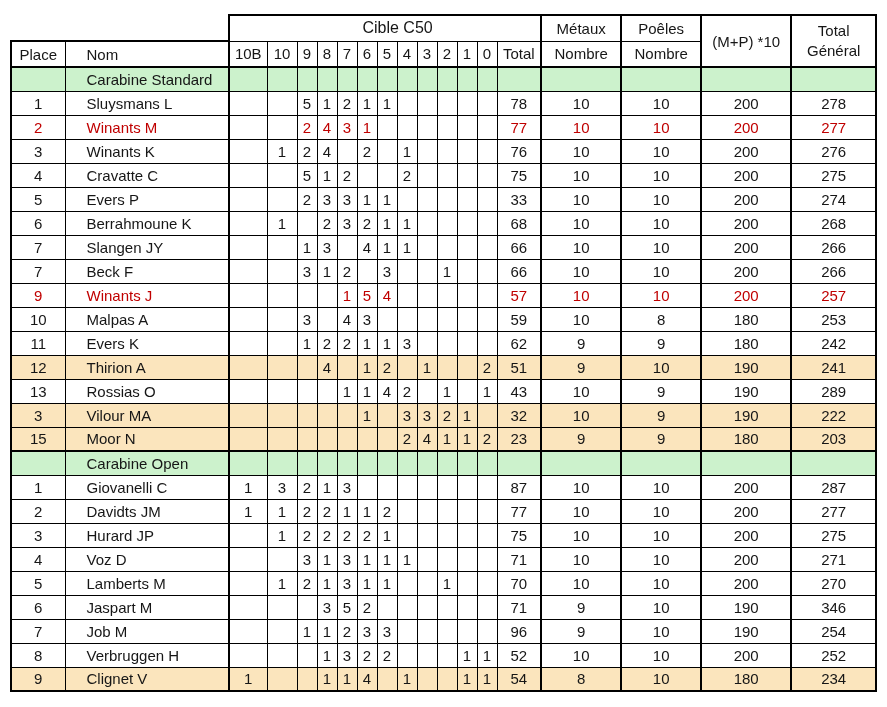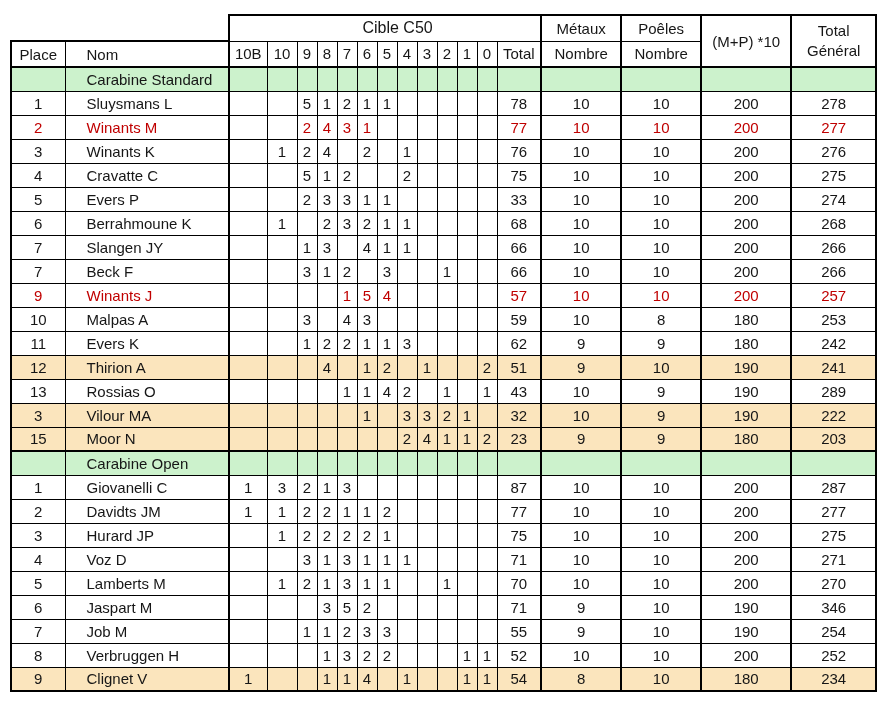--- a/index.html
+++ b/index.html
@@ -595,21 +595,21 @@
           <td class="">1</td>
           <td class="">1</td>
           <td class="">2</td>
           <td class="">3</td>
           <td class="">3</td>
           <td class=""></td>
           <td class=""></td>
           <td class=""></td>
           <td class=""></td>
           <td class=""></td>
-          <td class="br2">55</td>
+          <td class="br2">96</td>
           <td class="br2">9</td>
           <td class="br2">10</td>
           <td class="br2">190</td>
           <td class="br2">254</td>
         </tr>
         <tr class="">
           <td class="bl2">8</td>
           <td class="left br2">Verbruggen H</td>
           <td class=""></td>
           <td class=""></td>

